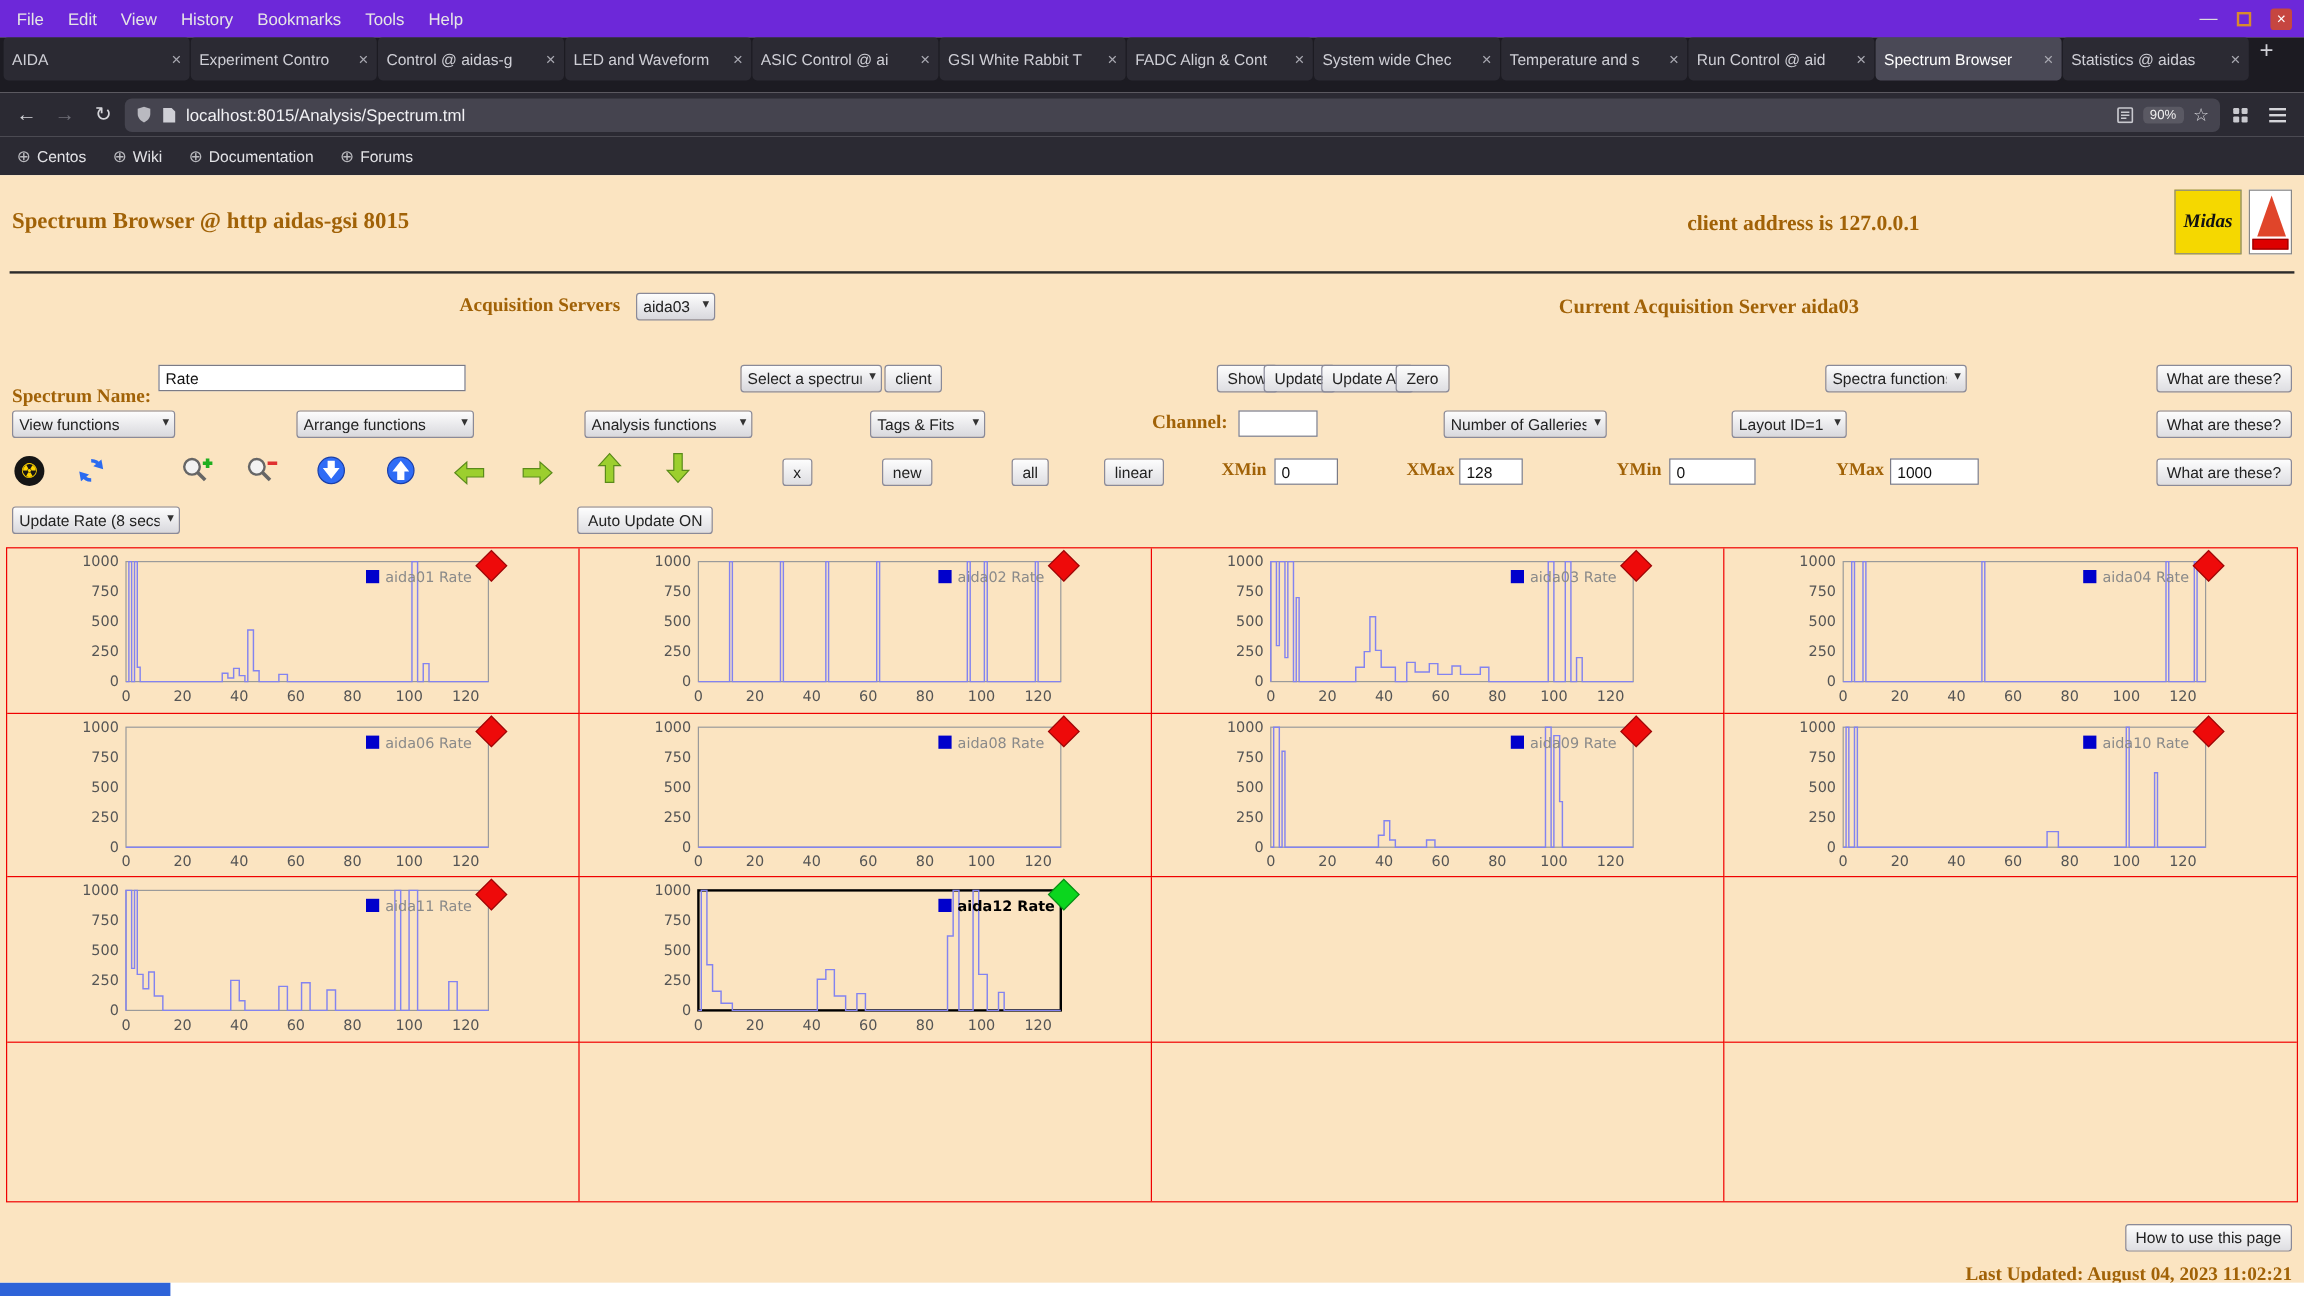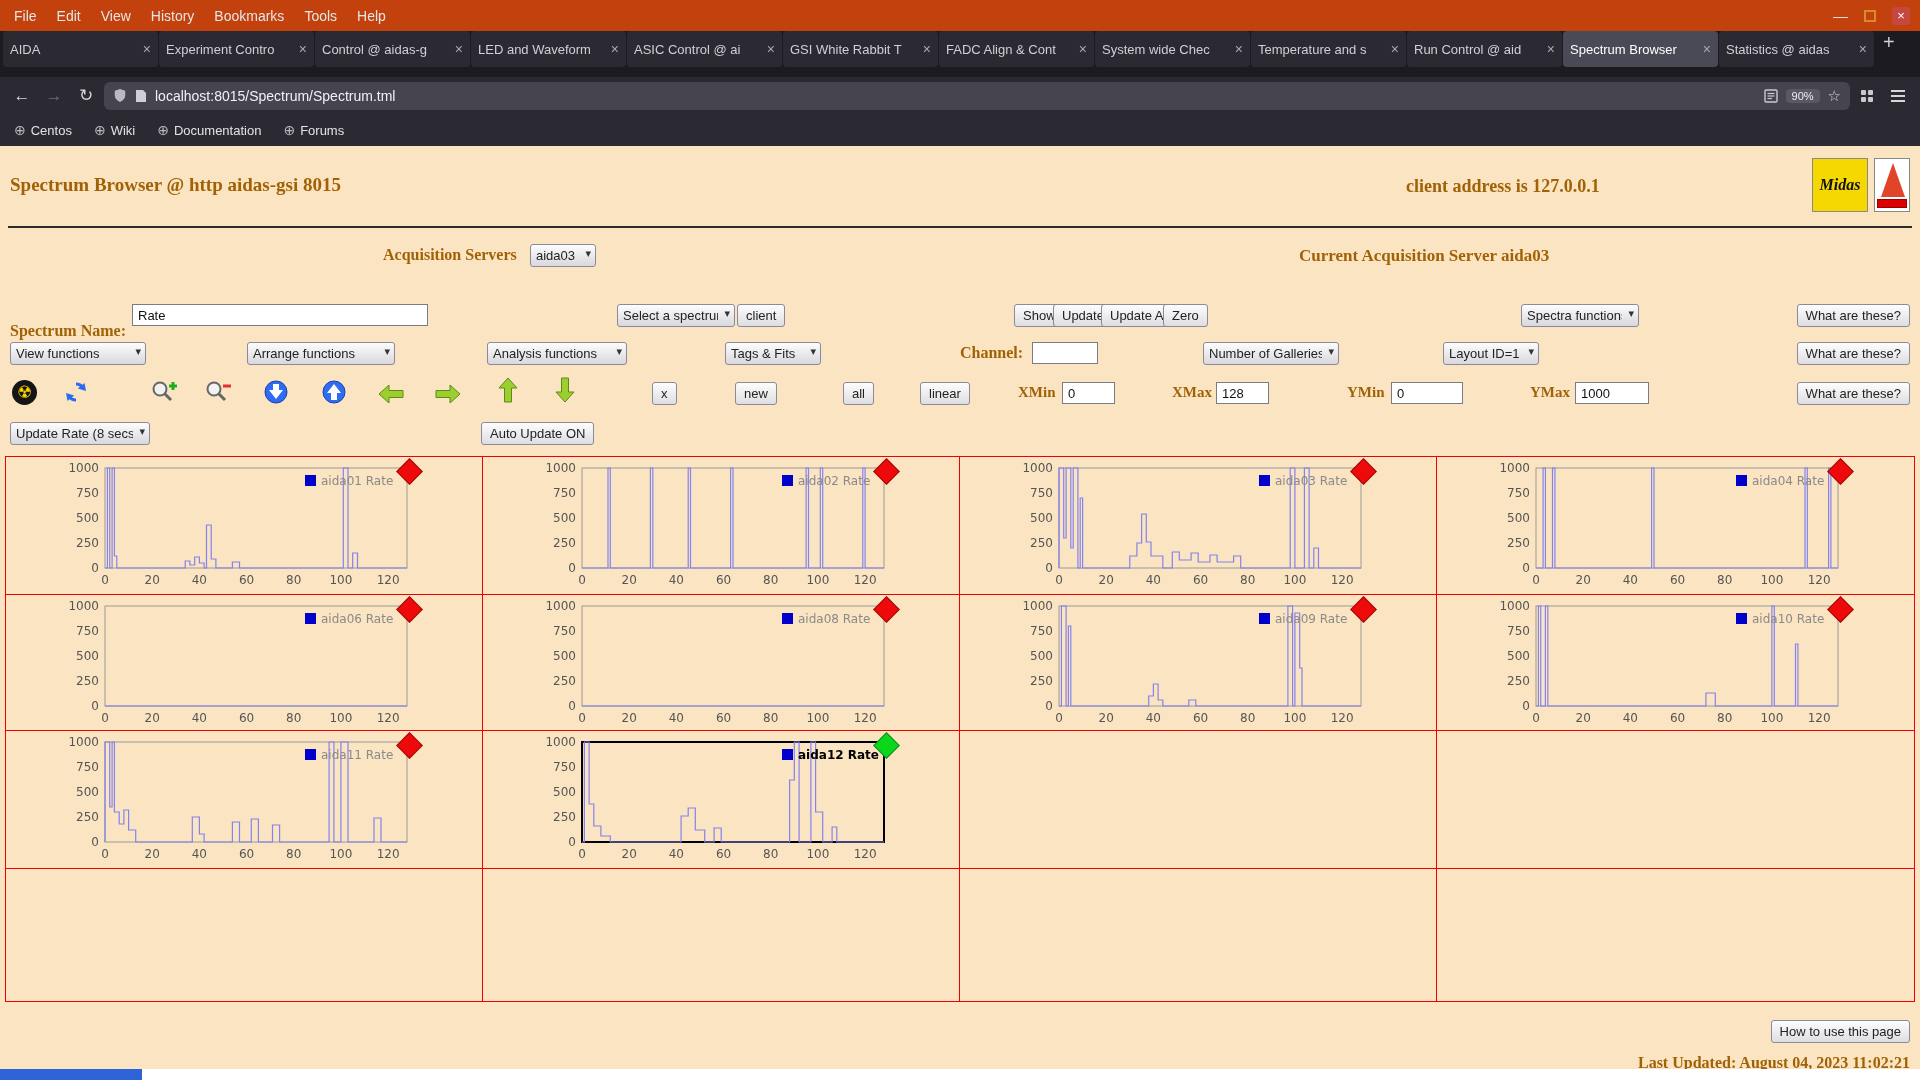--- a/index.html
+++ b/index.html
@@ -1,19 +1,19 @@
 <!DOCTYPE html>
 <html><head>
 <meta charset="utf-8">
 <style>
   *{margin:0;padding:0;box-sizing:border-box}
   html,body{width:1920px;height:1080px;overflow:hidden;background:#fff;font-family:"Liberation Sans",sans-serif}
 
   
-  #menubar{height:31px;background:#c2410c;color:#e6e6e6;display:flex;align-items:center;font-size:14px;position:relative;padding-left:4px}
+  #menubar{height:31px;background:#6d28d9;color:#e6e6e6;display:flex;align-items:center;font-size:14px;position:relative;padding-left:4px}
   .menu-item{padding:0 10px;cursor:default}
   #wincontrols{position:absolute;right:10px;top:0;height:31px;display:flex;gap:16px;align-items:center}
   .win-min{color:#ddd;font-size:15px}
   .win-max{width:12px;height:12px;border:2px solid #d98a2c;display:inline-block}
   .win-close{width:18px;height:18px;background:#c64640;border-radius:3px;color:#fff;font-size:13px;line-height:18px;text-align:center}
 
   #tabbar{height:46px;background:#1c1b22;display:flex;padding:0 3px}
   .tab{flex:0 0 155px;height:36px;background:#2b2a33;color:#cfcfd6;font-size:13px;display:flex;align-items:center;border-radius:4px;margin-right:1px;padding:0 7px;overflow:hidden}
   .tab.active{background:#4a4956;color:#fff}
   .tab-label{flex:1;white-space:nowrap;overflow:hidden}
@@ -149,21 +149,21 @@
     <span class="url-icon">
       <svg width="14" height="15" viewBox="0 0 16 17">
           <path d="M8 1l6 2v5c0 4-3 6.5-6 8-3-1.5-6-4-6-8V3z" fill="#b9b9c0"></path>
         </svg>
     </span>
     <span class="url-icon">
       <svg width="12" height="14" viewBox="0 0 12 14">
           <path d="M1 1h7l3 3v9H1z" fill="#cfcfd6"></path>
         </svg>
     </span>
-    <span id="urltext">localhost:8015/Spectrum/Spectrum.tml</span>
+    <span id="urltext">localhost:8015/Analysis/Spectrum.tml</span>
     <span class="url-icon">
       <svg width="14" height="14" viewBox="0 0 14 14">
           <rect x="1" y="1" width="12" height="12" rx="1" fill="none" stroke="#c9c9cf" stroke-width="1.4"></rect>
           <line x1="3.5" y1="4.5" x2="10.5" y2="4.5" stroke="#c9c9cf" stroke-width="1.2"></line>
           <line x1="3.5" y1="7" x2="10.5" y2="7" stroke="#c9c9cf" stroke-width="1.2"></line>
           <line x1="3.5" y1="9.5" x2="8" y2="9.5" stroke="#c9c9cf" stroke-width="1.2"></line>
         </svg>
     </span>
     <span class="zoom-pill">90%</span>
     <span class="star">☆</span>
@@ -214,21 +214,21 @@
       <span class="flame"></span>
       <span class="band"></span>
     </div>
   <div id="page-hr"></div>
 
   <div class="redlabel" style="left:383px;top:100px;font-size:16px">Acquisition Servers</div>
   <span class="selwrap" style="left:530px;top:98px;width:66px"><select><option>aida03</option></select></span>
   <div class="redlabel" style="left:1299px;top:100px;font-size:17px">Current Acquisition Server aida03</div>
 
   <div class="redlabel" style="left:10px;top:176px;font-size:16px">Spectrum Name:</div>
-  <input class="inp" style="left: 132px; top: 158px; width: 296px;" value="Rate">
+  <input class="inp" style="left: 132px; top: 158px; width: 256px;" value="Rate">
   <span class="selwrap" style="left:617px;top:158px;width:118px"><select><option>Select a spectrum</option></select></span>
   <button class="btn" style="left:737px;top:158px">client</button>
   <button class="btn" style="left:1014px;top:158px">Show</button>
   <button class="btn" style="left:1053px;top:158px">Update</button>
   <button class="btn" style="left:1101px;top:158px">Update All</button>
   <button class="btn" style="left:1163px;top:158px">Zero</button>
   <span class="selwrap" style="left:1521px;top:158px;width:118px"><select><option>Spectra functions</option></select></span>
   <button class="btn" style="right:10px;left:auto;top:158px">What are these?</button>
 
   <span class="selwrap" style="left:10px;top:196px;width:136px"><select><option>View functions</option></select></span>

